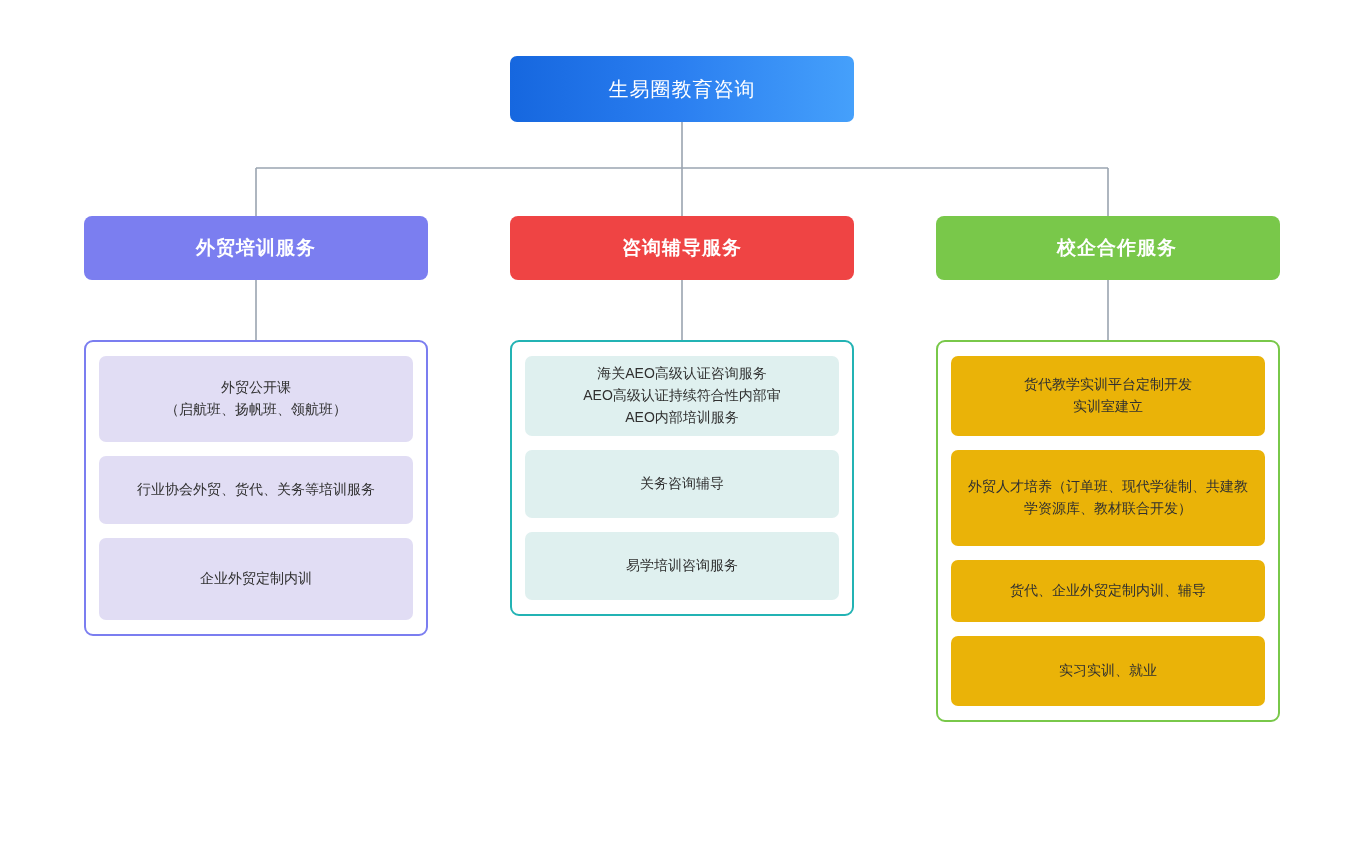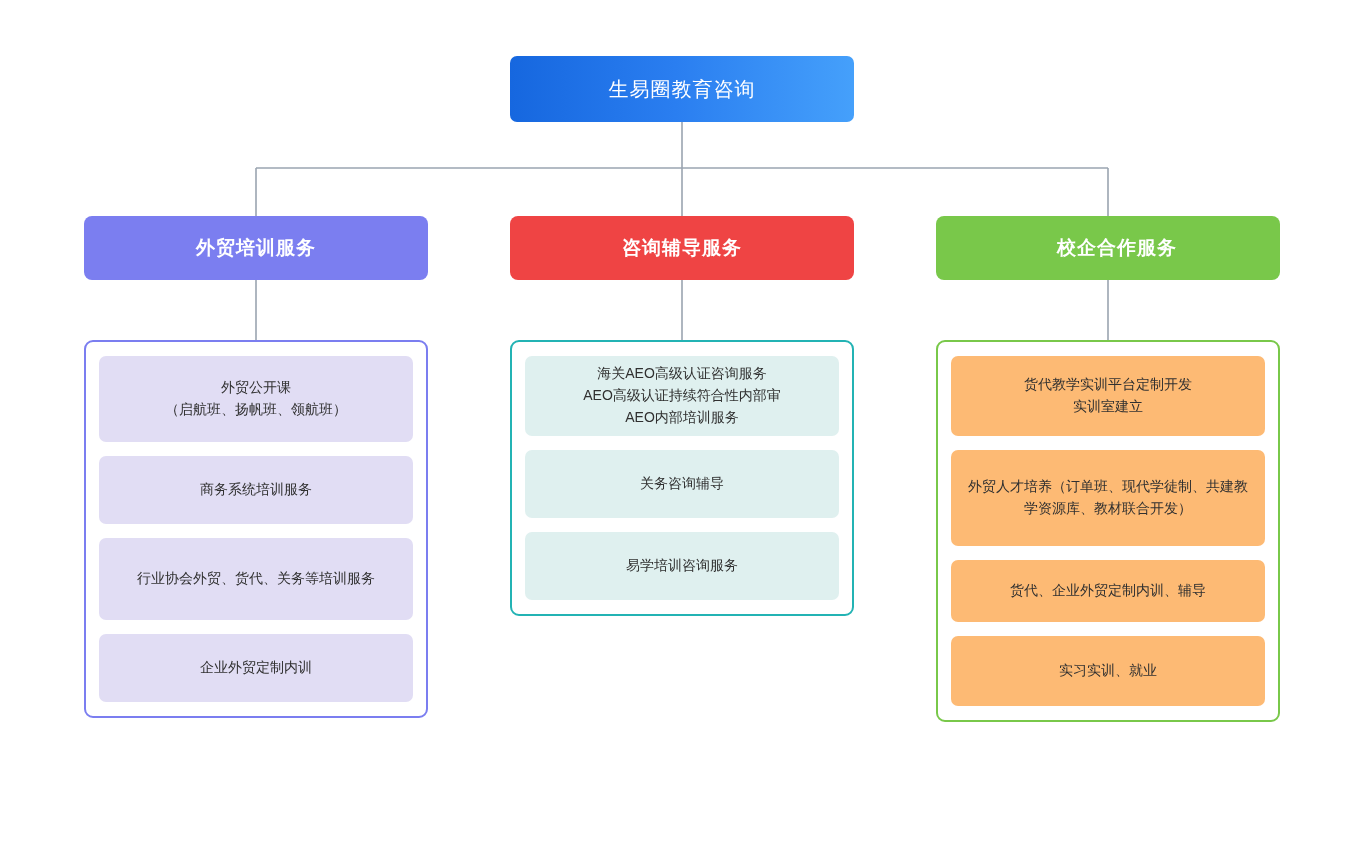--- a/index.html
+++ b/index.html
@@ -104,21 +104,21 @@
   .branch.col-0 .branch-header { background: #7b7ef0; }
   .branch.col-0 .branch-panel  { border-color: #7b7ef0; }
   .branch.col-0 .item          { background: #e1ddf4; }
 
   .branch.col-1 .branch-header { background: #ef4444; }
   .branch.col-1 .branch-panel  { border-color: #23b3b4; }
   .branch.col-1 .item          { background: #dff0ef; }
 
   .branch.col-2 .branch-header { background: #79c84a; padding-left: 18px; }
   .branch.col-2 .branch-panel  { border-color: #79c84a; }
-  .branch.col-2 .item          { background: #fdba74; }
+  .branch.col-2 .item          { background: #eab308; }
 
   
   .branch.col-0 .item:nth-child(1) { height: 86px; }
   .branch.col-0 .item:nth-child(2) { height: 68px; }
   .branch.col-0 .item:nth-child(3) { height: 82px; }
   .branch.col-0 .item:nth-child(4) { height: 68px; }
 
   .branch.col-1 .item:nth-child(1) { height: 80px; }
   .branch.col-1 .item:nth-child(2) { height: 68px; }
   .branch.col-1 .item:nth-child(3) { height: 68px; }
@@ -149,21 +149,20 @@
     <path d="M1108,280 L1108,340" stroke="#9aa4b0" stroke-width="1.6" fill="none"></path>
   </svg>
 
   <div class="root-node">生易圈教育咨询</div>
 
   <div class="branch col-0">
     <div class="branch-header">外贸培训服务</div>
     <div class="branch-panel">
       <div class="item">外贸公开课
 （启航班、扬帆班、领航班）</div>
-      <div class="item">商务系统培训服务</div>
       <div class="item">行业协会外贸、货代、关务等培训服务</div>
       <div class="item">企业外贸定制内训</div>
     </div>
   </div>
 
   <div class="branch col-1">
     <div class="branch-header">咨询辅导服务</div>
     <div class="branch-panel">
       <div class="item">海关AEO高级认证咨询服务
 AEO高级认证持续符合性内部审

